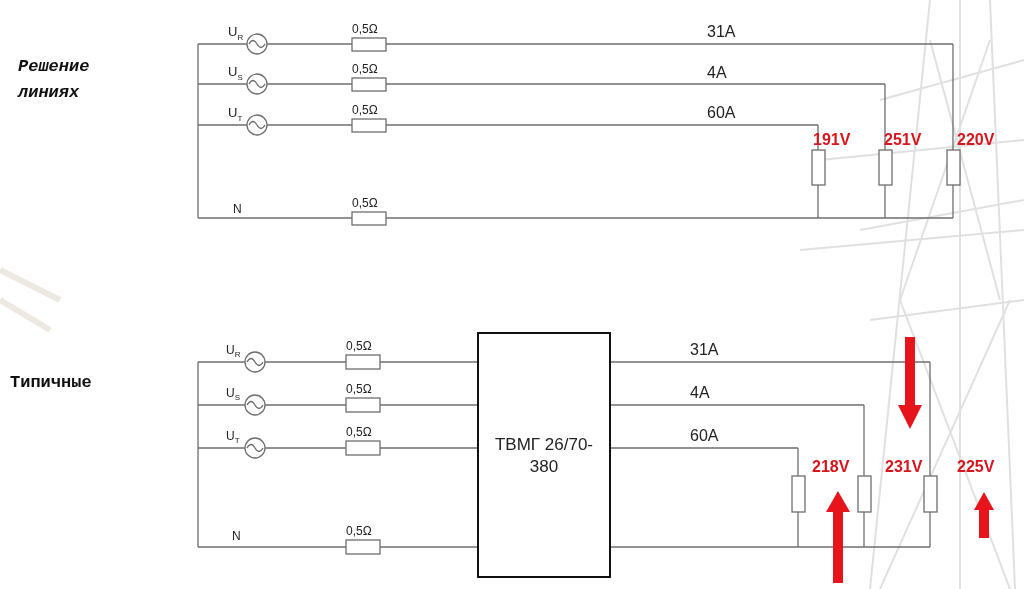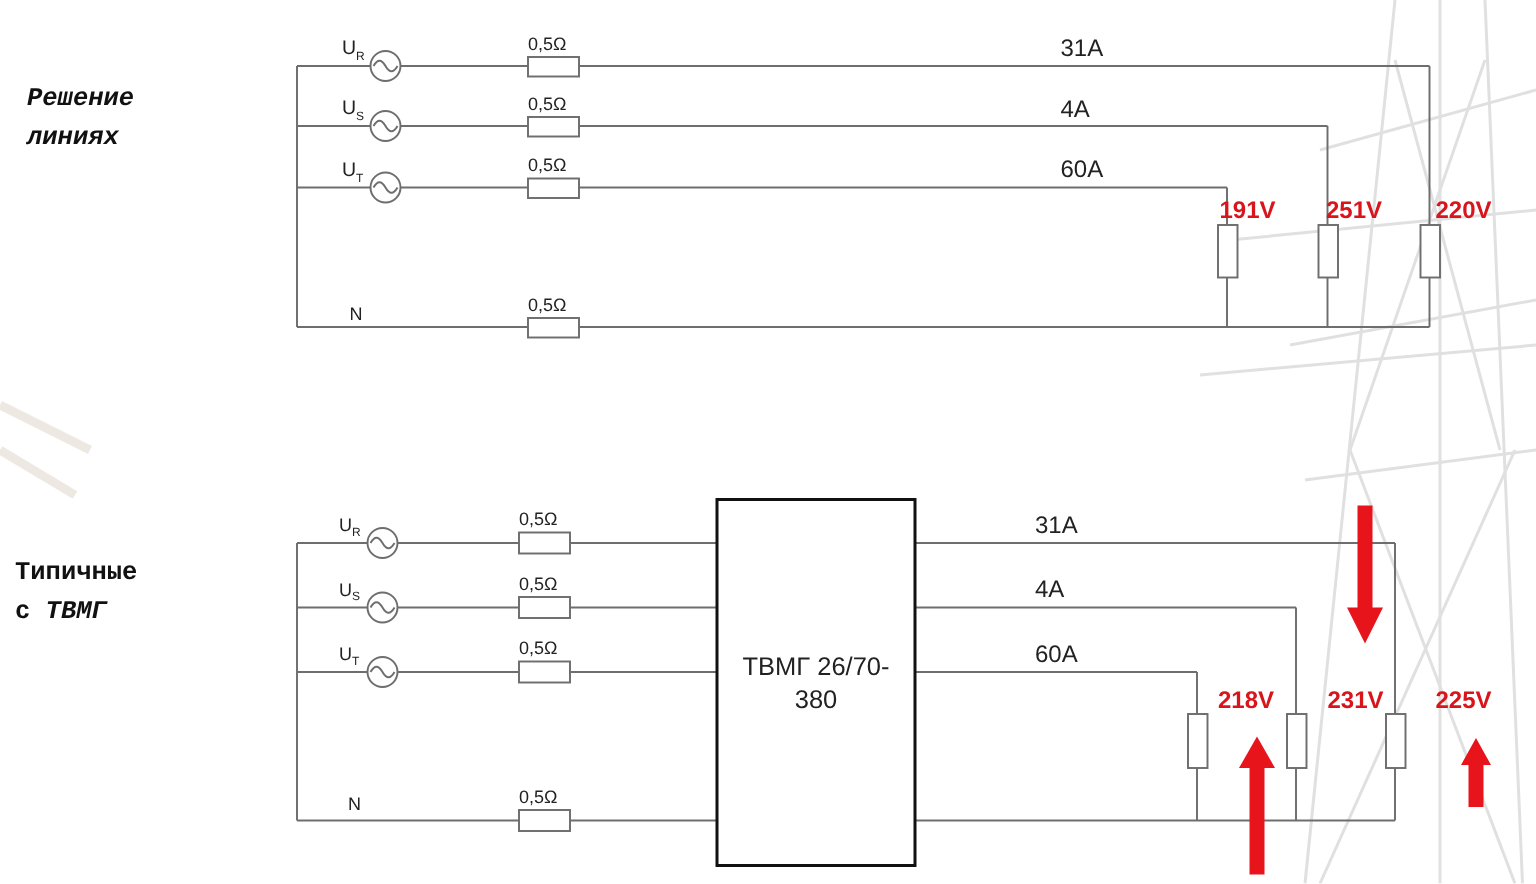--- a/index.html
+++ b/index.html
@@ -37,24 +37,20 @@
   </g>
 </svg>
 
 <div class="heading" id="h1">
   <div>Решение</div>
   <div>линиях</div>
 </div>
 
 <div class="heading" id="h2">
   <div>Типичные</div>
-  <div>
-    <span>с</span>
-    <span class="it">ТВМГ</span>
-  </div>
 </div>
 
 <svg class="circuit" width="1024" height="589">
   <g stroke="#6e6e6e" stroke-width="1.3" fill="none">
 
     <line x1="198" y1="44" x2="198" y2="218"></line>
 
     <line x1="198" y1="44" x2="247" y2="44"></line>
     <line x1="267" y1="44" x2="352" y2="44"></line>
     <line x1="386" y1="44" x2="953" y2="44"></line>

